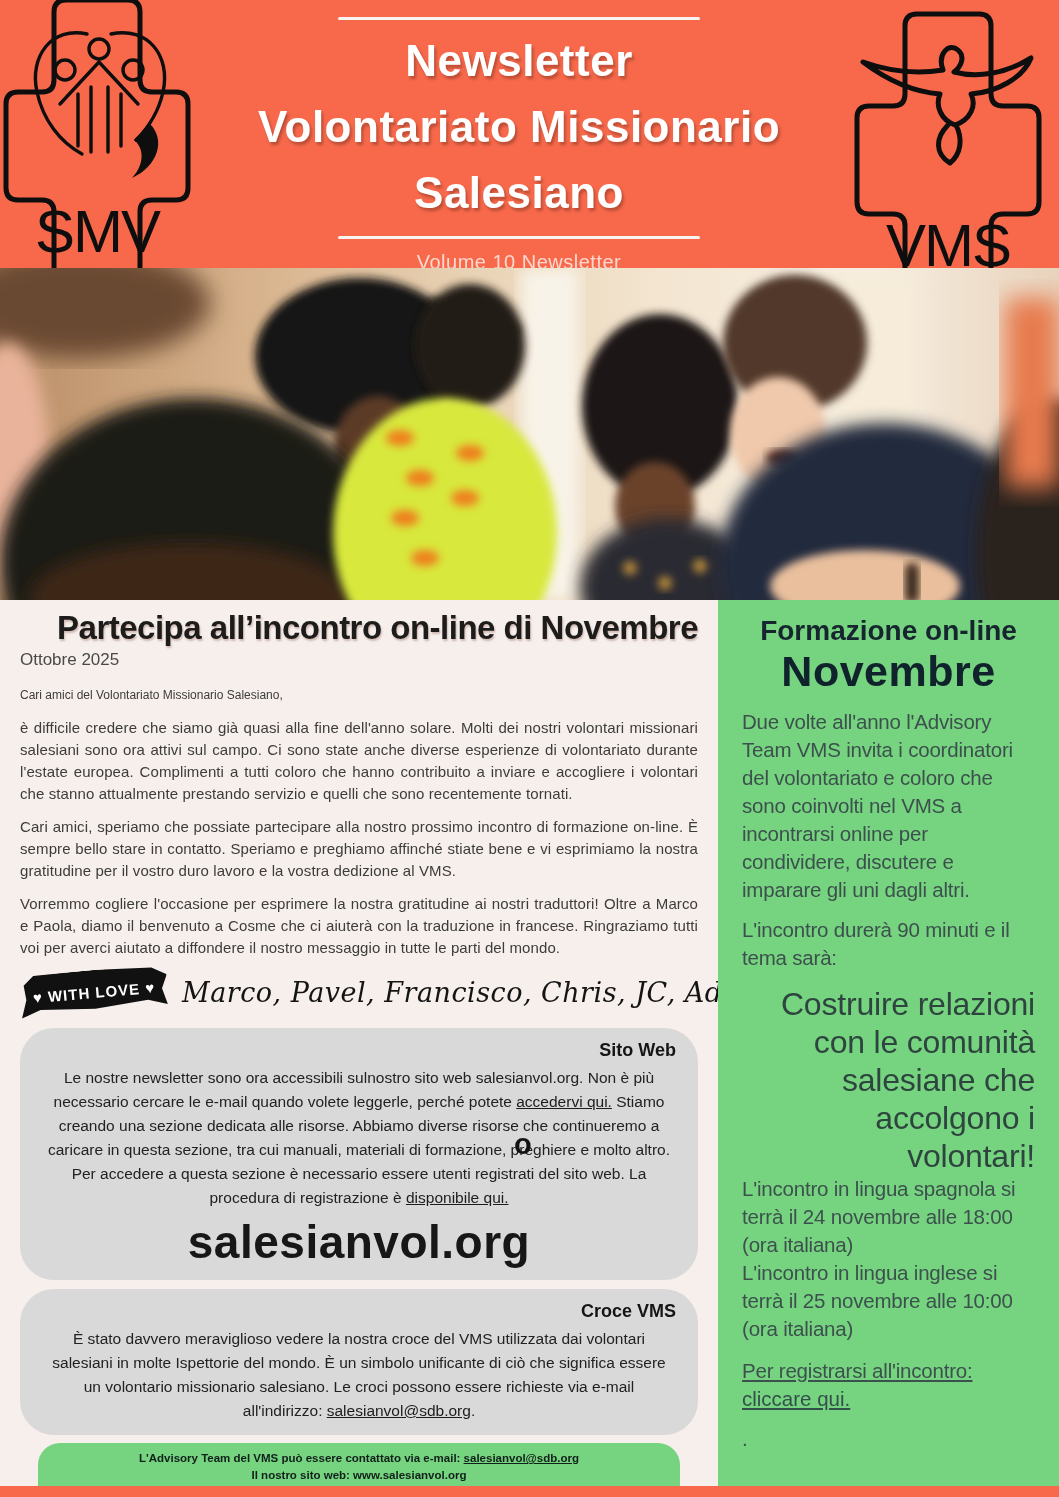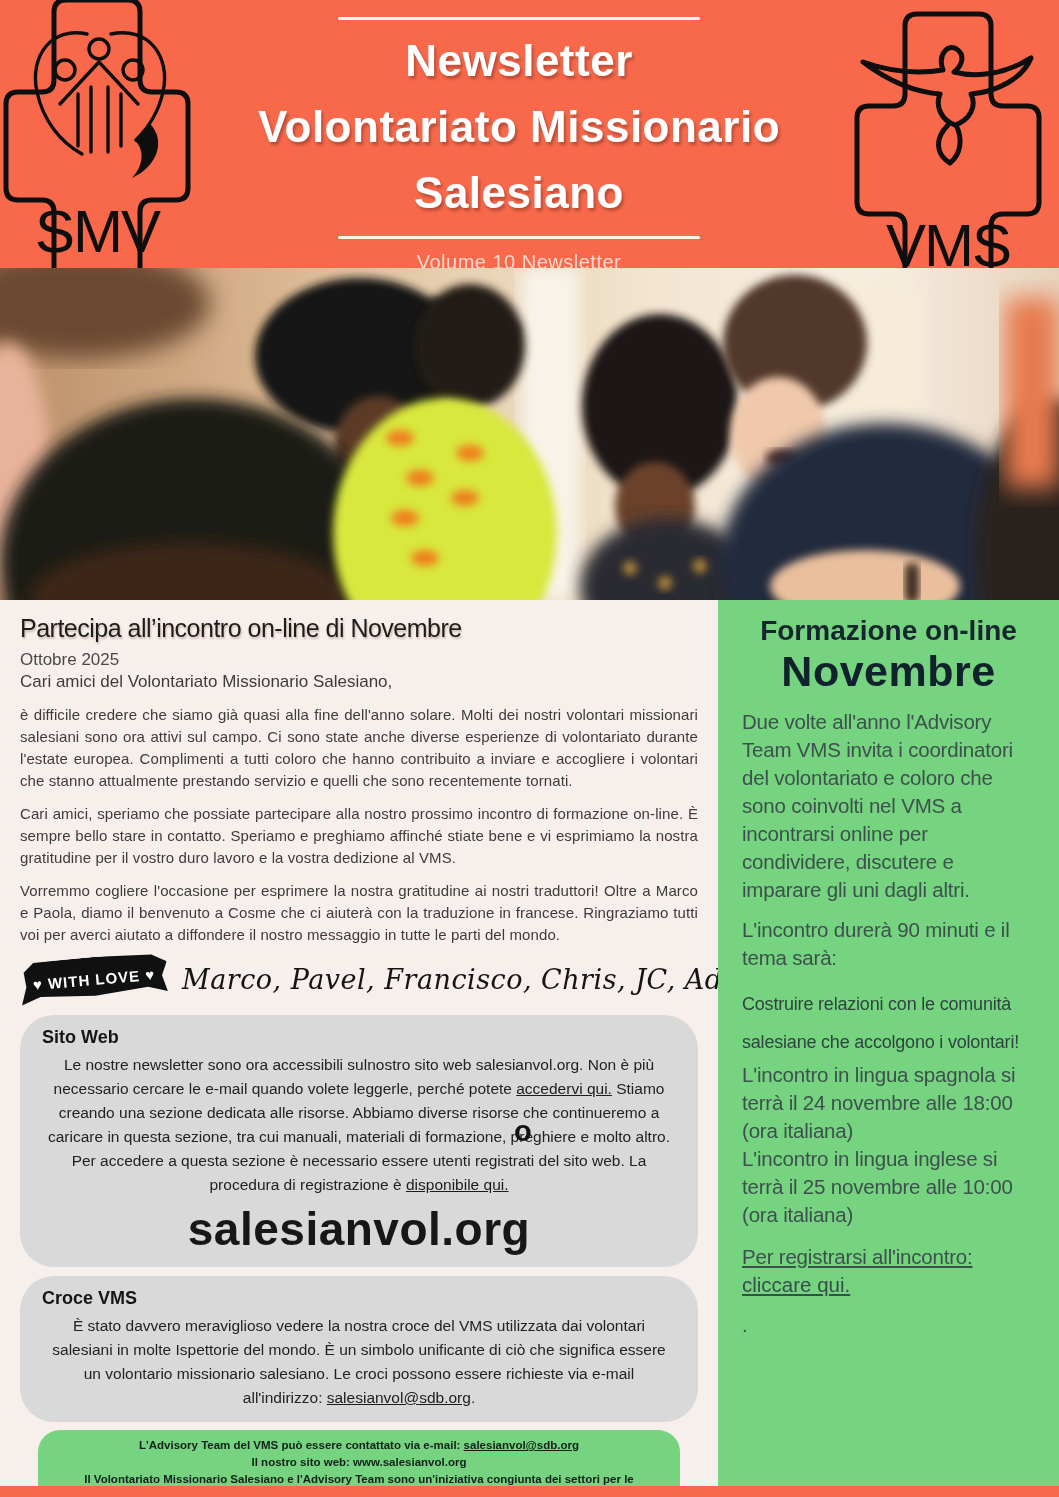--- a/index.html
+++ b/index.html
@@ -25,48 +25,48 @@
   .cross.right{left:853px;top:8px;}
 
   
   .photo{position:absolute;left:0;top:268px;width:1059px;height:332px;overflow:hidden;}
 
   
   .leftcol{position:absolute;left:0;top:600px;width:718px;height:897px;background:var(--cream);padding:8px 20px 0 20px;}
   .sidebar{position:absolute;left:718px;top:600px;width:341px;height:897px;background:var(--green);padding:14px 24px 0 24px;}
 
   
-  h1.main-h{font-size:25px;line-height:40px;font-weight:400;color:var(--ink);letter-spacing:-.5px;
-            text-shadow:1px 2px 2px rgba(120,60,40,.30);}
+  h1.main-h{font-size:33px;line-height:40px;font-weight:700;color:var(--ink);letter-spacing:-.5px;
+            text-shadow:1px 2px 2px rgba(120,60,40,.30);text-align:right;}
   .date{font-size:17px;line-height:22px;color:#4A4947;margin-top:1px;}
-  .salut{font-size:17px;color:var(--body);line-height:22px;}
+  .salut{font-size:12px;color:var(--body);margin-top:13px;line-height:22px;}
   .para{font-size:15px;line-height:22px;color:var(--body);text-align:justify;margin-top:11px;letter-spacing:.1px;}
   .sig-row{display:flex;align-items:center;gap:14px;margin-top:6px;height:54px;}
   .ribbon{flex:0 0 148px;height:44px;background:#111;color:#fff;display:flex;align-items:center;justify-content:center;
           font-weight:700;font-size:15px;letter-spacing:1px;transform:rotate(-5deg);
           clip-path:polygon(3% 22%,10% 2%,50% 0%,90% 6%,100% 24%,96% 55%,99% 92%,86% 78%,50% 88%,13% 80%,0% 96%,4% 55%);}
   .script{font-family:"DejaVu Serif",serif;font-style:italic;font-size:27px;color:#141414;white-space:nowrap;letter-spacing:.5px;}
 
   .graybox{position:relative;background:var(--graybox);border-radius:34px;padding:10px 22px 12px 22px;margin-top:9px;}
-  .box-title{text-align:left;font-weight:700;font-size:18px;color:#151515;line-height:24px;}
+  .box-title{text-align:right;font-weight:700;font-size:18px;color:#151515;line-height:24px;}
   .box-body{text-align:center;font-size:15.5px;line-height:24px;color:#222;margin-top:4px;}
   .box-link{text-decoration:underline;color:#1c1c1c;cursor:pointer;}
   .bigurl{text-align:center;font-size:46px;font-weight:700;color:#171717;letter-spacing:.5px;margin-top:6px;line-height:52px;}
   .strayo{position:absolute;left:494px;top:100px;font-size:29px;font-weight:700;color:#121212;}
 
   .greenbox{width:642px;margin:8px auto 0 auto;background:var(--green);border-radius:22px;padding:7px 26px 8px 26px;}
   .gb-line{text-align:center;font-weight:700;font-size:11.5px;line-height:17px;color:#10201A;}
   .gb-link{text-decoration:underline;cursor:pointer;color:#10201A;}
 
   
   .sb-h1{font-size:28px;line-height:34px;font-weight:700;color:var(--sb-ink);text-align:center;}
   .sb-h2{font-size:43px;line-height:46px;font-weight:600;color:#10222C;text-align:center;letter-spacing:.5px;}
   .sb-p{font-size:20.5px;line-height:28px;color:var(--sb-body);letter-spacing:-.2px;}
   .sb-p.m{margin-top:12px;}
-  .sb-theme{font-size:18px;line-height:38px;color:#2E443F;margin-top:13px;letter-spacing:-.2px;}
+  .sb-theme{font-size:32px;line-height:38px;color:#2E443F;margin-top:13px;letter-spacing:-.2px;text-align:right;}
   .sb-line{font-size:20.5px;line-height:28px;color:var(--sb-body);letter-spacing:-.2px;}
   .sb-link{font-size:20.5px;line-height:28px;color:#33504B;text-decoration:underline;cursor:pointer;display:inline-block;}
   .sb-dot{font-size:20.5px;color:var(--sb-body);margin-top:14px;}
 
   .bottombar{position:absolute;left:0;bottom:0;width:1059px;height:11px;background:var(--orange);z-index:9;}
 </style>
 </head>
 <body>
 
 <div class="page">

